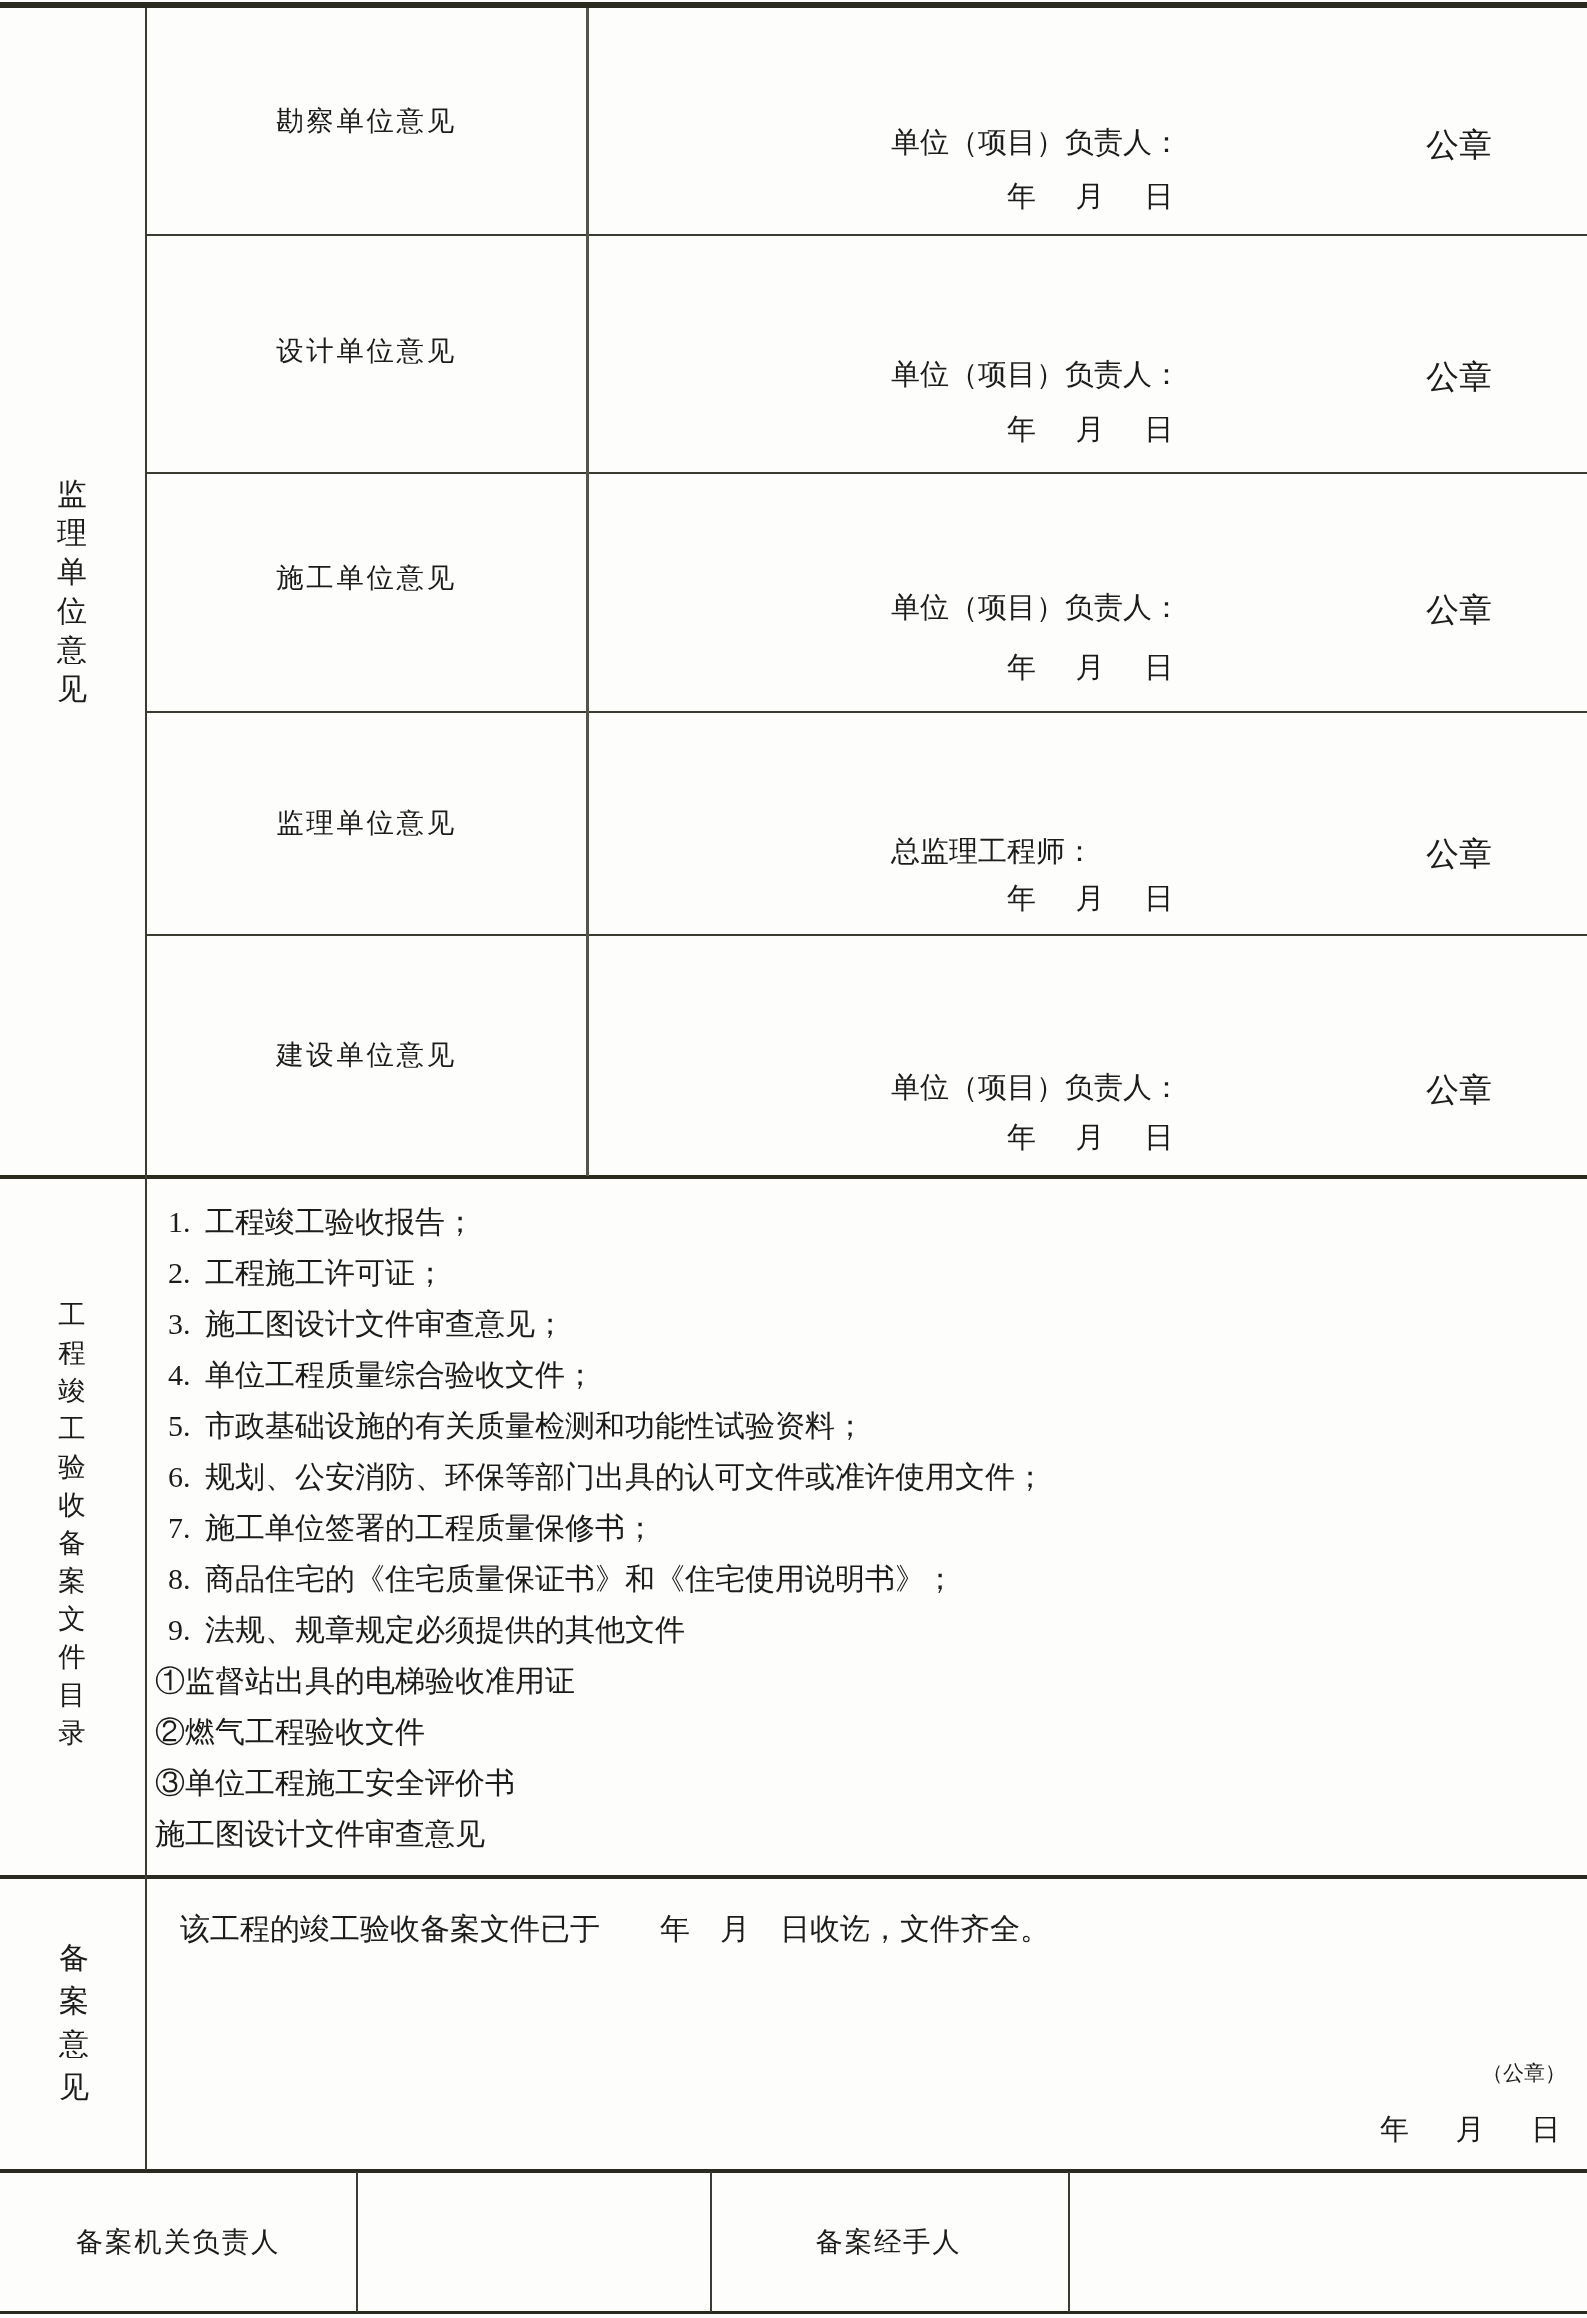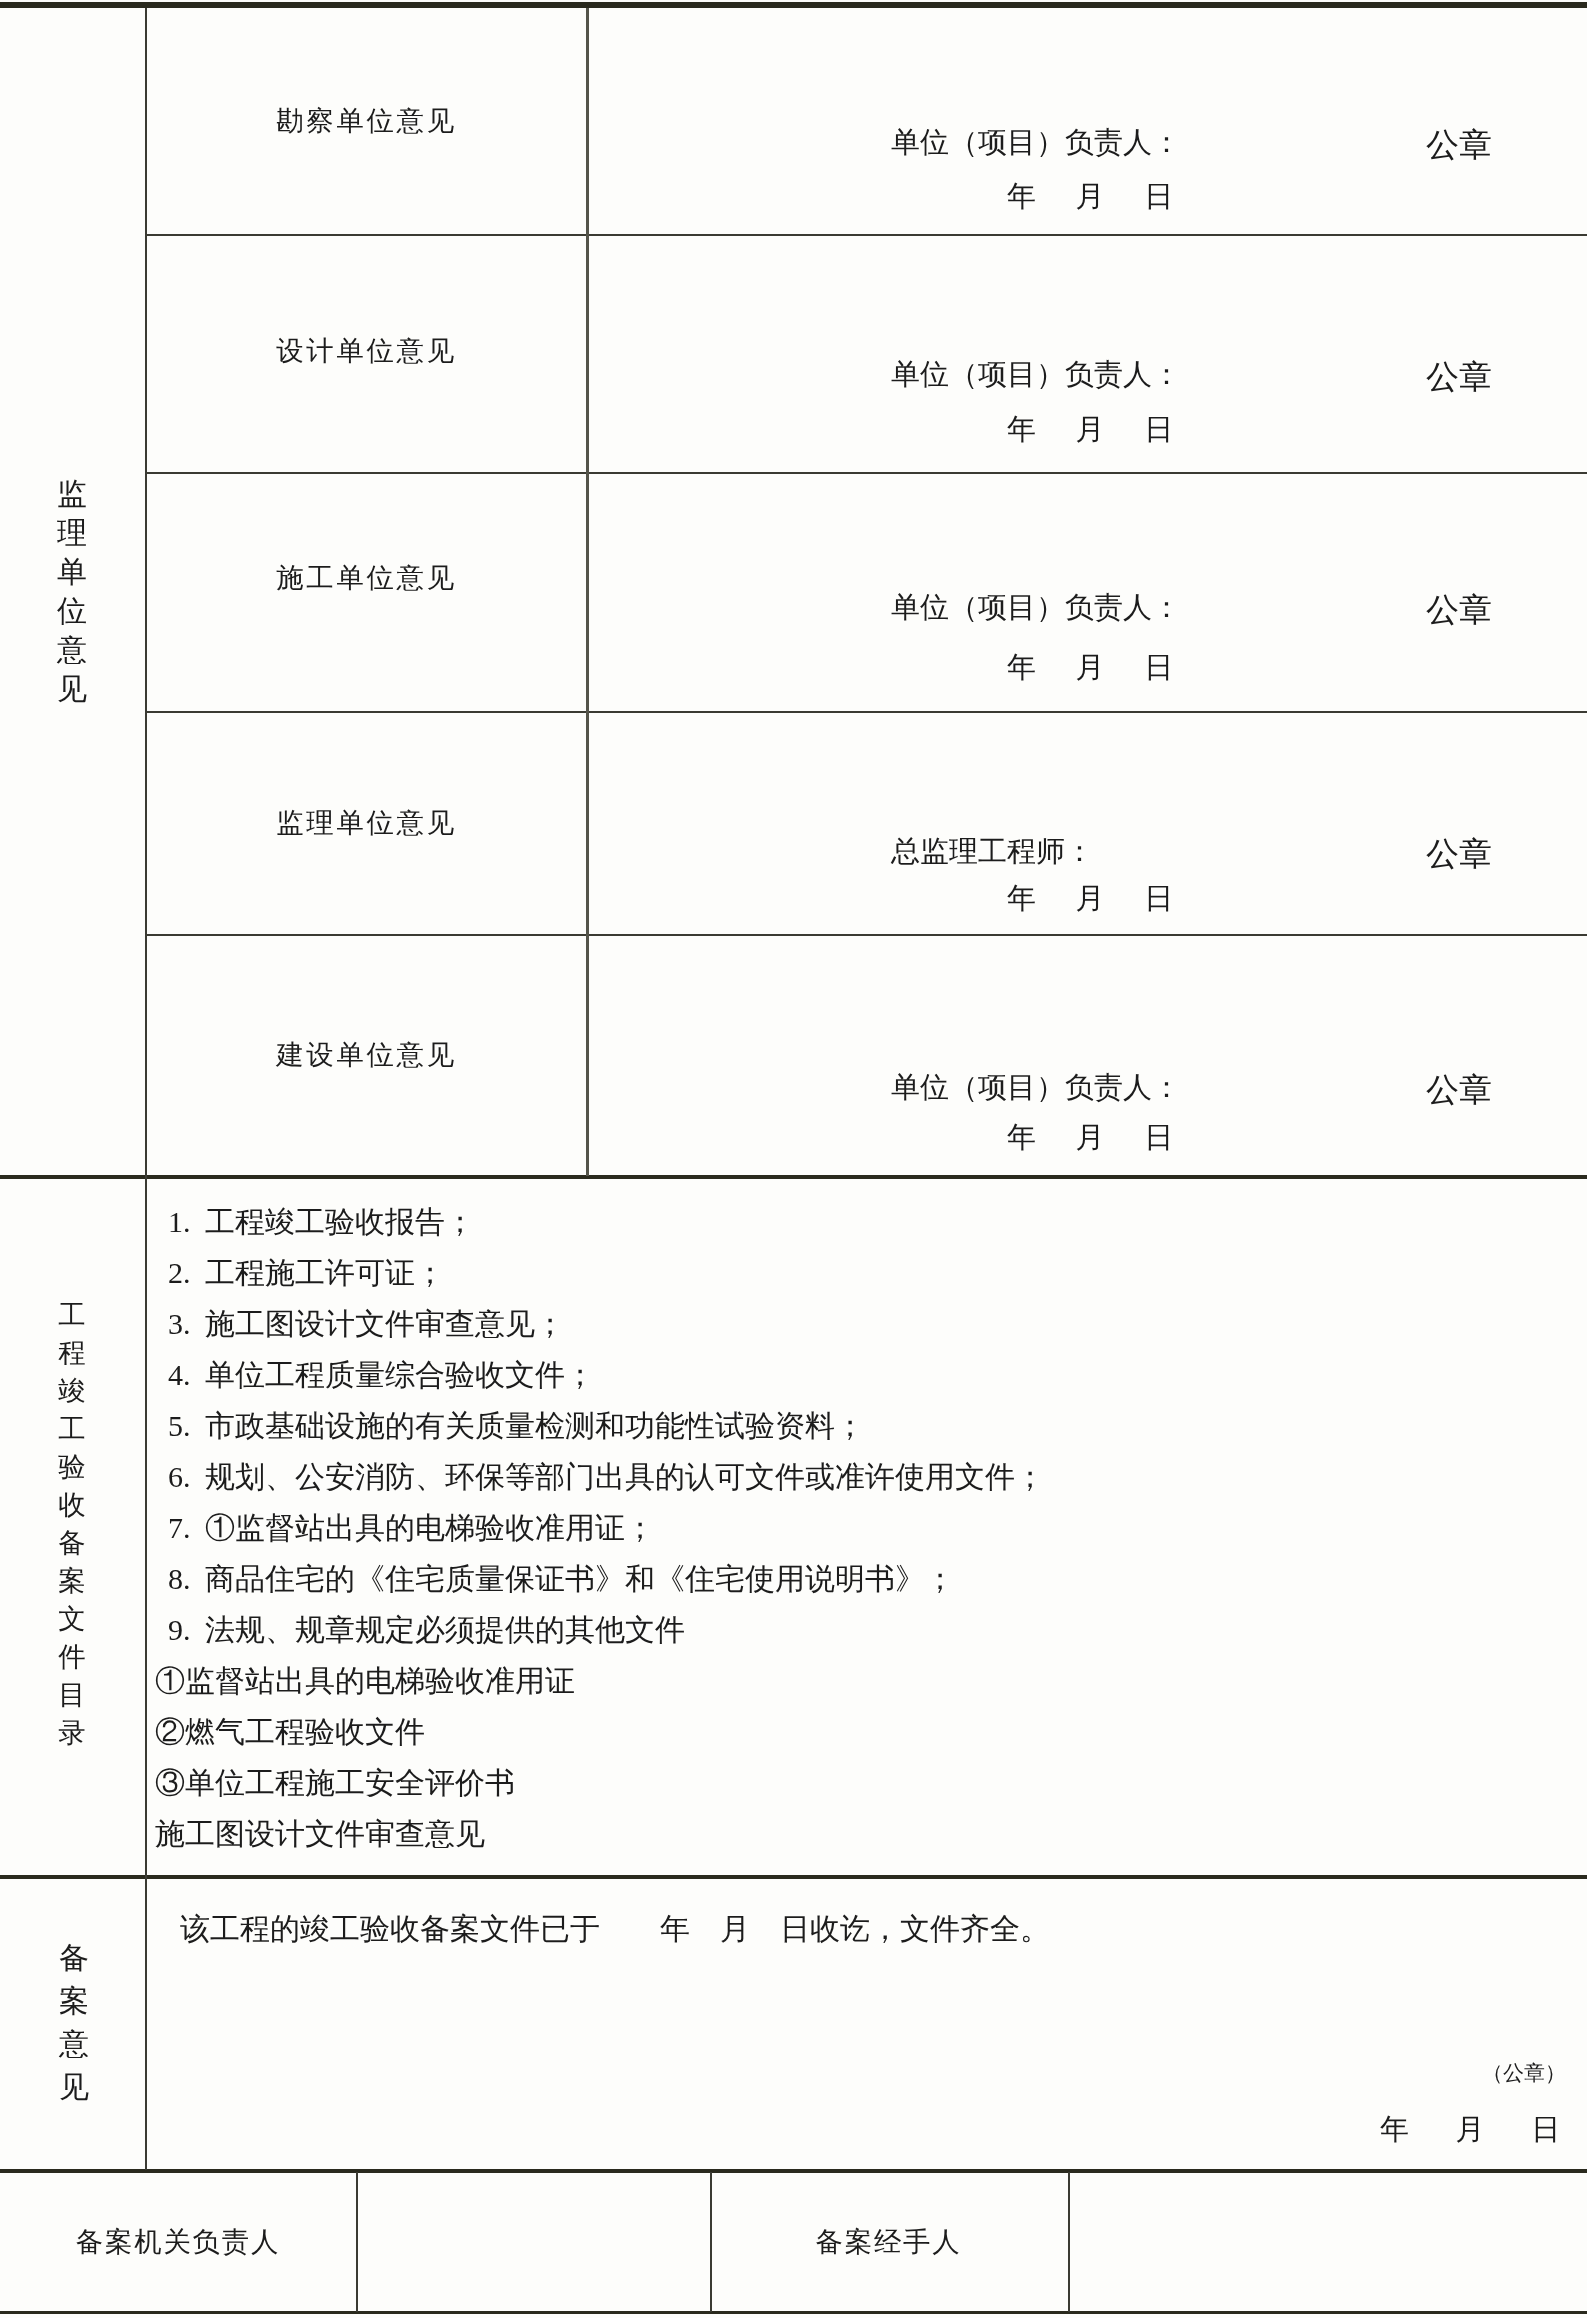--- a/index.html
+++ b/index.html
@@ -100,21 +100,21 @@
 
   <div class="vheader" style="left:51px;top:1296px;line-height:38px;font-size:27.4px;">工程竣工验收备案文件目录</div>
 
   <div class="dirlist">
     <div class="li"><span class="num">1.</span><span>工程竣工验收报告；</span></div>
     <div class="li"><span class="num">2.</span><span>工程施工许可证；</span></div>
     <div class="li"><span class="num">3.</span><span>施工图设计文件审查意见；</span></div>
     <div class="li"><span class="num">4.</span><span>单位工程质量综合验收文件；</span></div>
     <div class="li"><span class="num">5.</span><span>市政基础设施的有关质量检测和功能性试验资料；</span></div>
     <div class="li"><span class="num">6.</span><span>规划、公安消防、环保等部门出具的认可文件或准许使用文件；</span></div>
-    <div class="li"><span class="num">7.</span><span>①监督站出具的电梯验收准用证；</span></div>
+    <div class="li"><span class="num">7.</span><span>施工单位签署的工程质量保修书；</span></div>
     <div class="li"><span class="num">8.</span><span>商品住宅的《住宅质量保证书》和《住宅使用说明书》；</span></div>
     <div class="li"><span class="num">9.</span><span>法规、规章规定必须提供的其他文件</span></div>
     <div class="li circ">①监督站出具的电梯验收准用证</div>
     <div class="li circ">②燃气工程验收文件</div>
     <div class="li circ">③单位工程施工安全评价书</div>
     <div class="li circ">施工图设计文件审查意见</div>
   </div>
 
   <div class="vheader" style="left:53px;top:1936px;line-height:43px;">备案意见</div>
 

